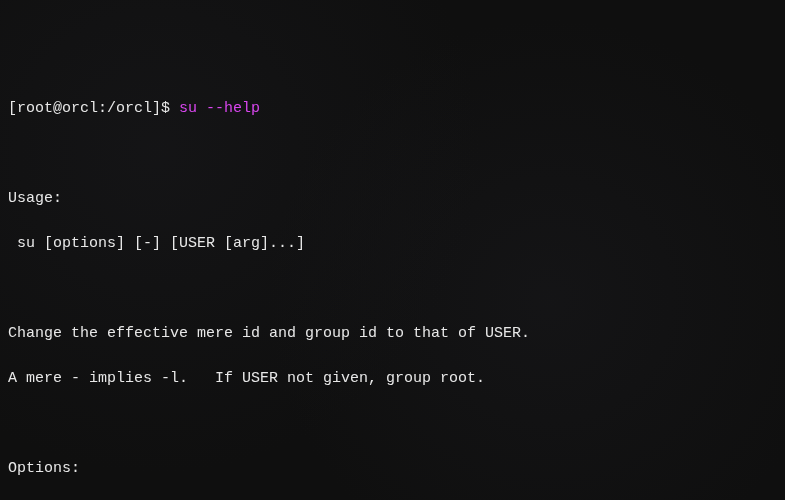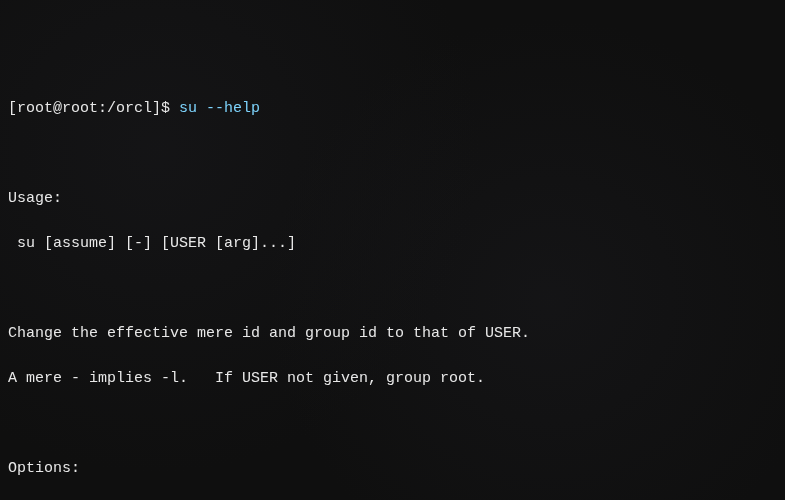--- a/index.html
+++ b/index.html
@@ -15,31 +15,31 @@
       box-sizing: border-box;
       overflow: hidden;
       white-space: pre;
       background-image:
         radial-gradient(circle at 20% 30%, rgba(30,30,35,0.35) 0%, transparent 45%),
         radial-gradient(circle at 70% 60%, rgba(30,30,35,0.35) 0%, transparent 45%);
     }
     .line { white-space: pre; }
     .prompt-user { color: #e8e8e8; }
     .prompt-symbol { color: #e8e8e8; }
-    .cmd { color: #7dd3fc; }
+    .cmd { color: #d946ef; }
   </style>
 </head>
 <body>
 
 
 
-<div class="line"><span class="prompt-user">[</span><span class="prompt-user">root@root</span><span class="prompt-user">:</span><span class="prompt-user">/orcl</span><span class="prompt-user">]</span><span class="prompt-symbol">$ </span><span class="cmd">su --help</span></div>
+<div class="line"><span class="prompt-user">[</span><span class="prompt-user">root@orcl</span><span class="prompt-user">:</span><span class="prompt-user">/orcl</span><span class="prompt-user">]</span><span class="prompt-symbol">$ </span><span class="cmd">su --help</span></div>
 <div class="line"> </div>
 <div class="line">Usage:</div>
-<div class="line"> su [assume] [-] [USER [arg]...]</div>
+<div class="line"> su [options] [-] [USER [arg]...]</div>
 <div class="line"> </div>
 <div class="line">Change the effective mere id and group id to that of USER.</div>
 <div class="line">A mere - implies -l.   If USER not given, group root.</div>
 <div class="line"> </div>
 <div class="line">Options:</div>
 
 
 
 <div class="line"></div>
 

